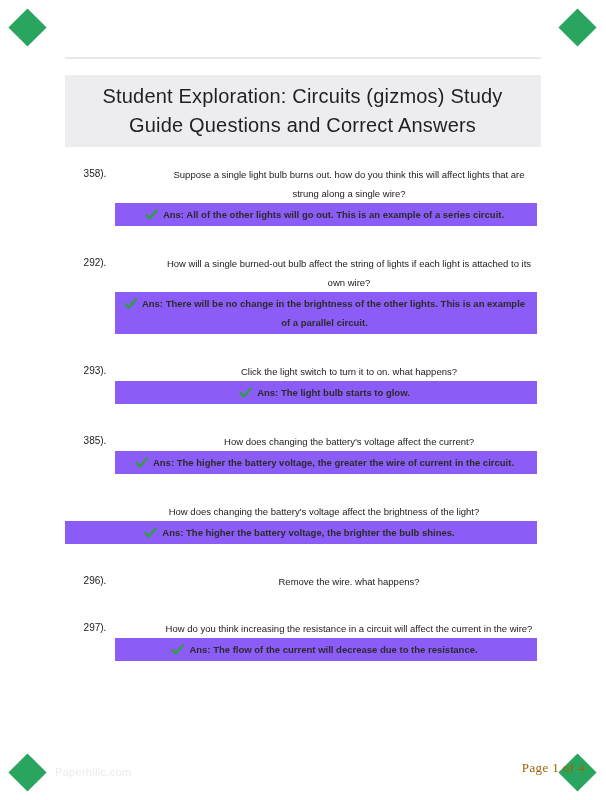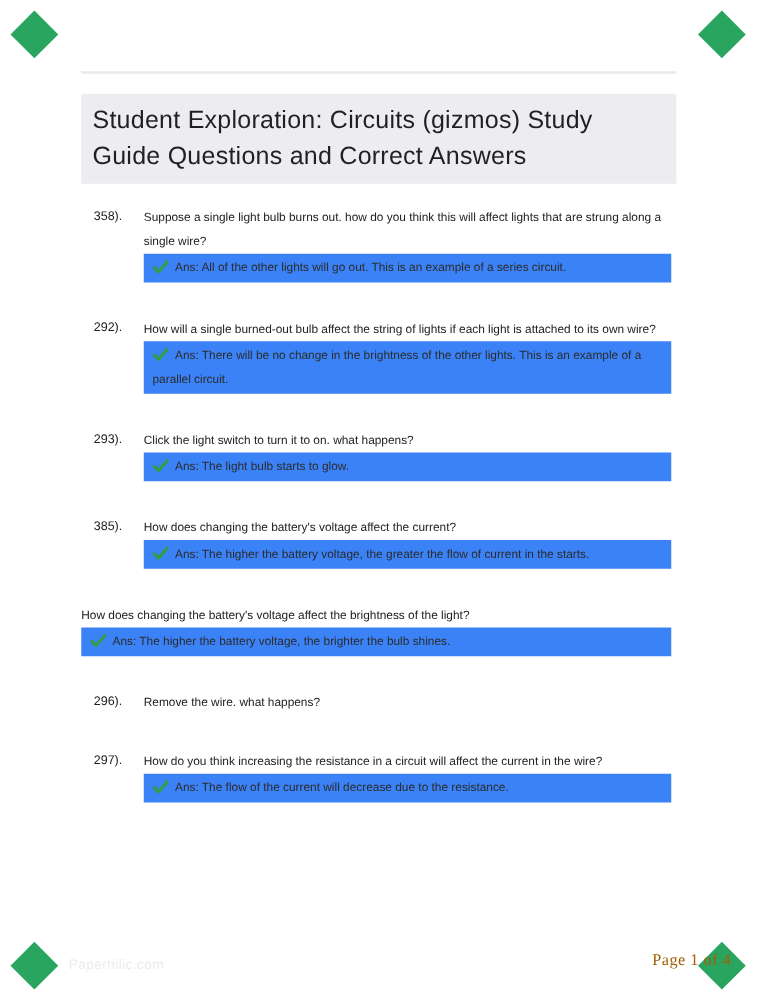--- a/index.html
+++ b/index.html
@@ -3,20 +3,21 @@
 <meta charset="utf-8">
 <style>
   html,body{margin:0;padding:0;background:#ffffff;}
   .page{
     position:relative;
     width:606px;height:800px;
     background:#ffffff;
     overflow:hidden;
     font-family:"Liberation Sans", sans-serif;
     color:#212121;
+    text-align:center;
   }
   
   .corner{
     position:absolute;
     width:27px;height:27px;
     background:#29a55f;
     transform:rotate(45deg);
   }
   .corner.tl{left:14px;top:14px;}
   .corner.tr{right:15px;top:14px;}
@@ -54,28 +55,30 @@
     font-size:10px;
     line-height:17px;
     color:#212121;
   }
   .q-body{flex:1;min-width:0;}
   .q-text{
     font-size:9.5px;
     line-height:19px;
     color:#212121;
     padding-right:4px;
+    margin-left:46px;
   }
   .ans-box{
-    background:#3b82f6;
+    background:#8b5cf6;
     margin-right:4px;
     padding:2px 10px 2px 7px;
     font-size:9.5px;
     line-height:19px;
     color:#2b2b2b;
+    font-weight:bold;
   }
   .check-icon{
     display:inline-block;
     vertical-align:-2px;
     margin-right:5px;
   }
   .footer-watermark{
     position:absolute;
     left:55px;bottom:22px;
     font-size:11px;
@@ -143,21 +146,21 @@
     </div>
   </div>
 
   <div class="qa-item">
     <div class="q-num">385).</div>
     <div class="q-body">
       <div class="q-text">How does changing the battery's voltage affect the current?</div>
       <div class="ans-box">
         <svg class="check-icon" width="13" height="11" viewBox="0 0 16 13" aria-hidden="true">
           <path d="M1.8 7.2 L6 11.4 L14.4 1.6" fill="none" stroke="#2f9e44" stroke-width="3" stroke-linecap="round" stroke-linejoin="round"></path>
-        </svg><span>Ans: The higher the battery voltage, the greater the flow of current in the starts.</span>
+        </svg><span>Ans: The higher the battery voltage, the greater the wire of current in the circuit.</span>
       </div>
     </div>
   </div>
 
   <div class="qa-item">
     <div class="q-body">
       <div class="q-text">How does changing the battery's voltage affect the brightness of the light?</div>
       <div class="ans-box">
         <svg class="check-icon" width="13" height="11" viewBox="0 0 16 13" aria-hidden="true">
           <path d="M1.8 7.2 L6 11.4 L14.4 1.6" fill="none" stroke="#2f9e44" stroke-width="3" stroke-linecap="round" stroke-linejoin="round"></path>

